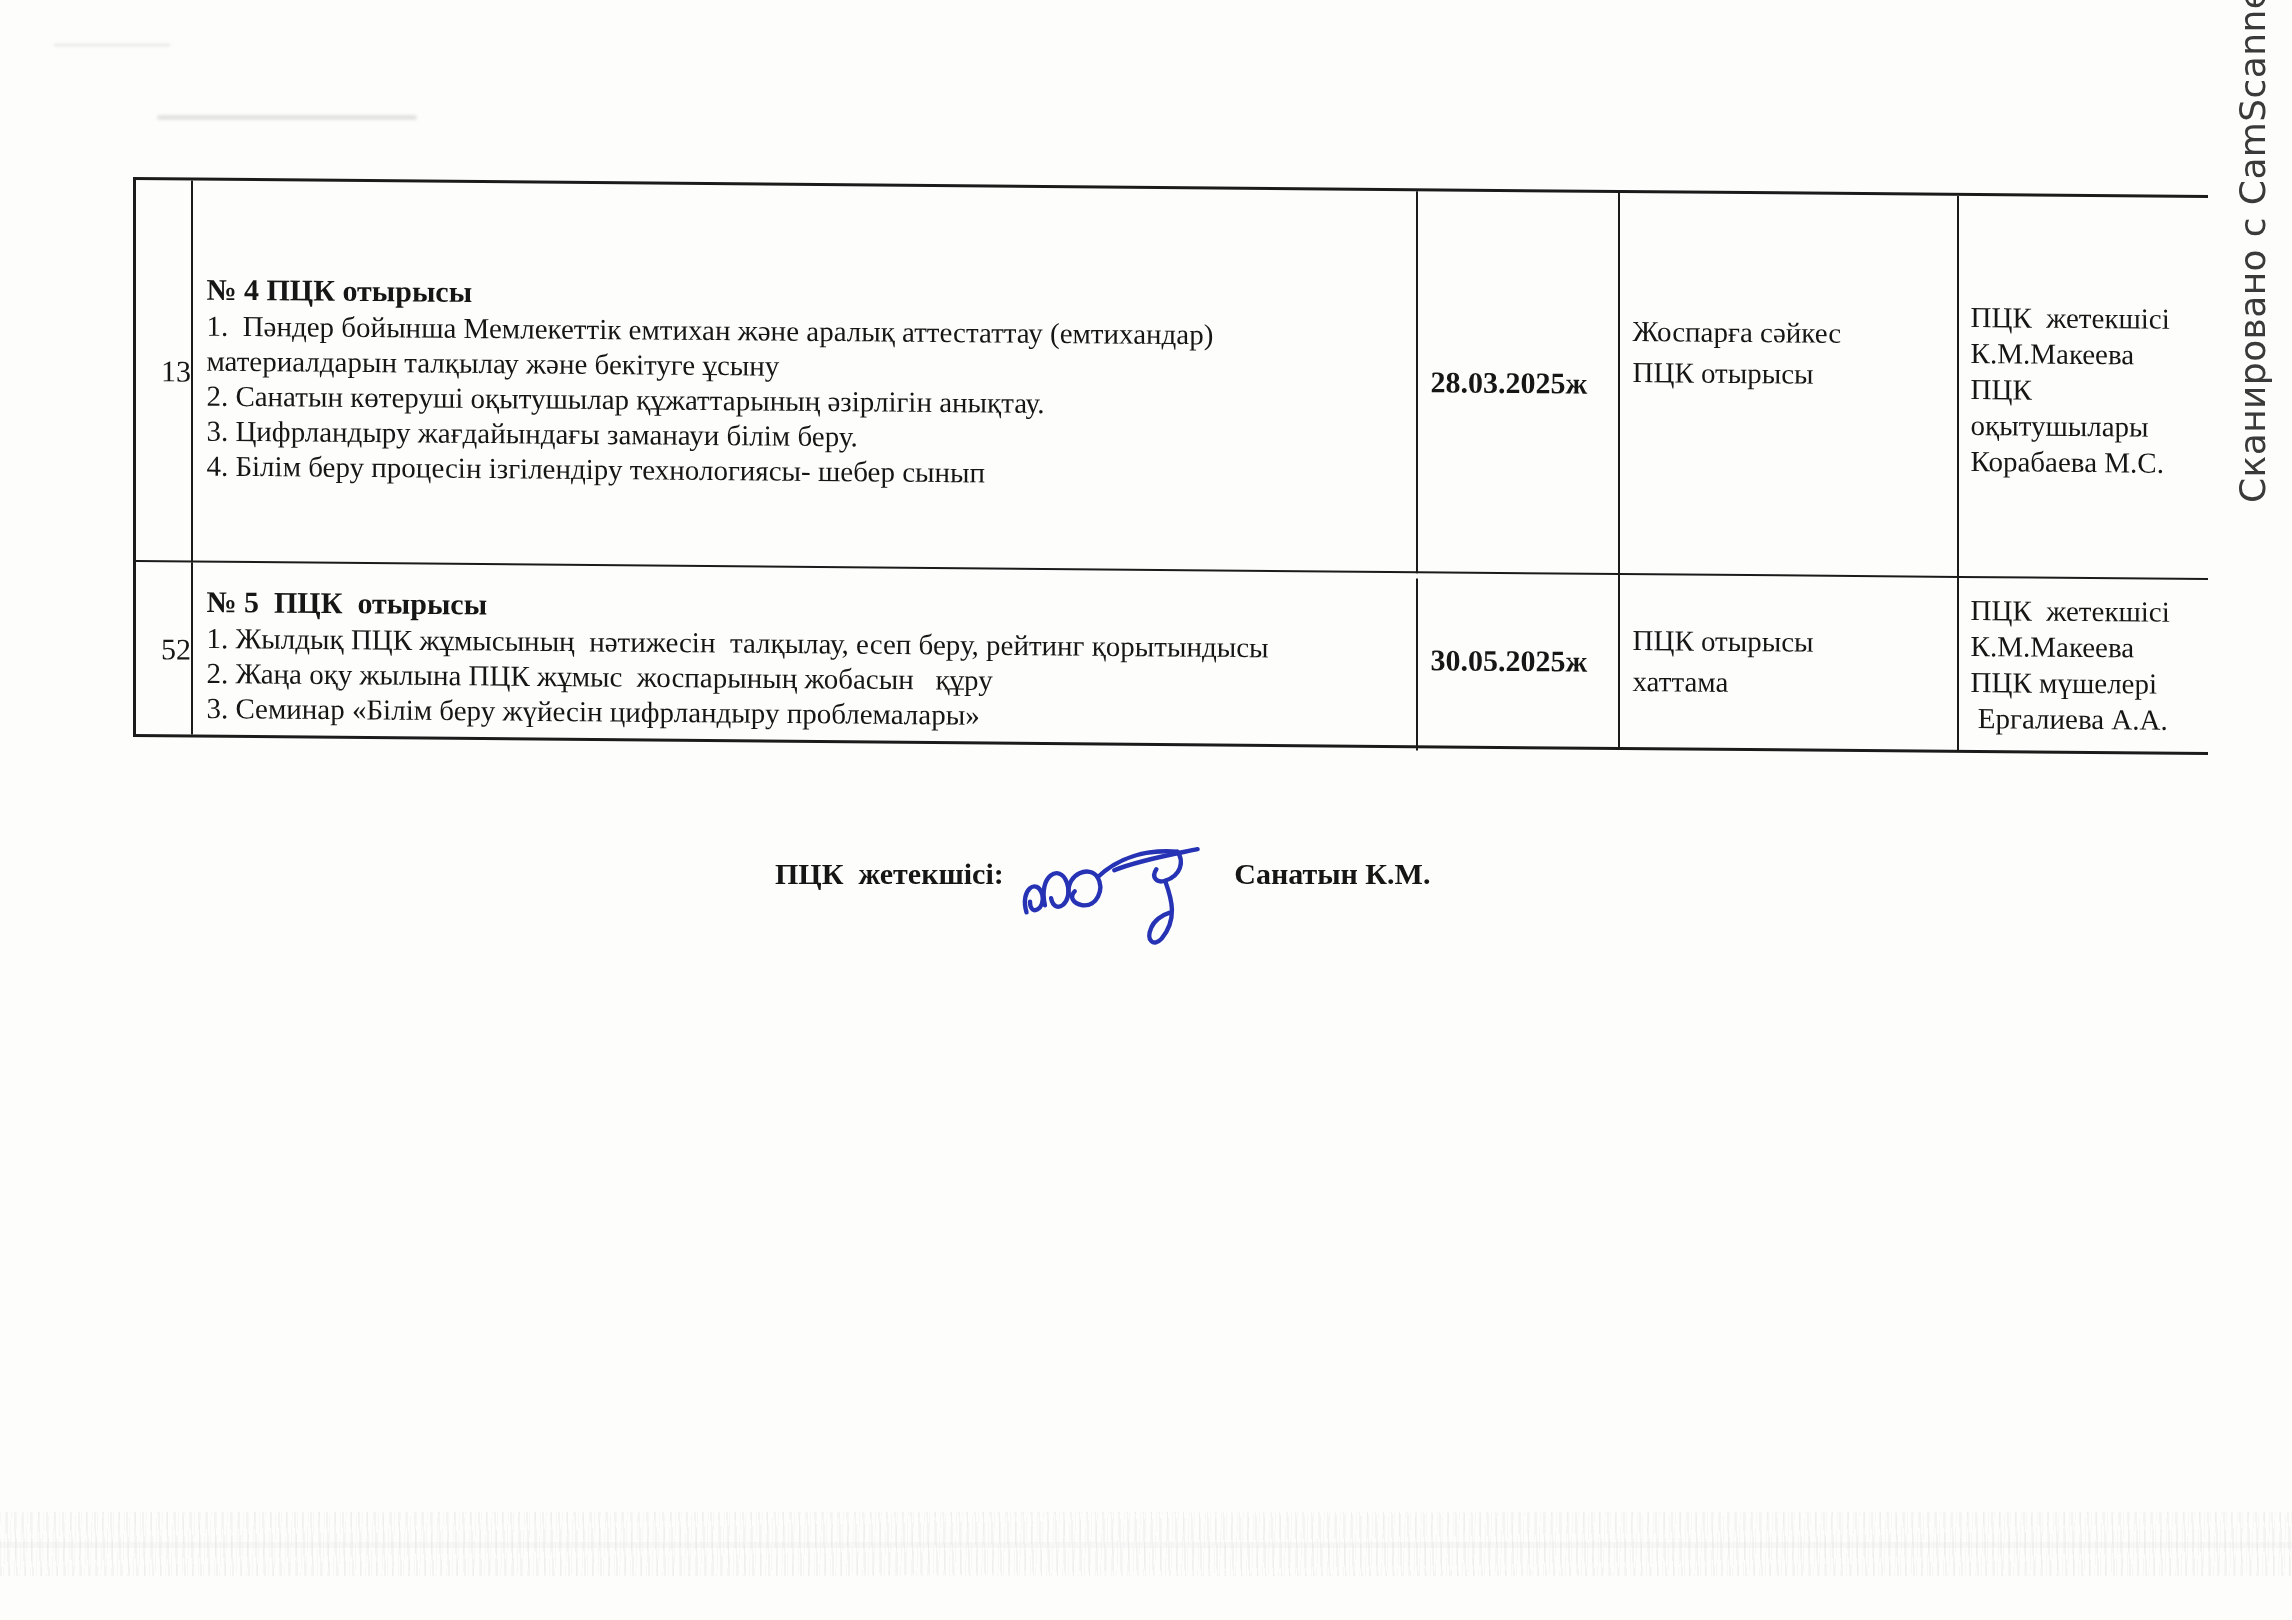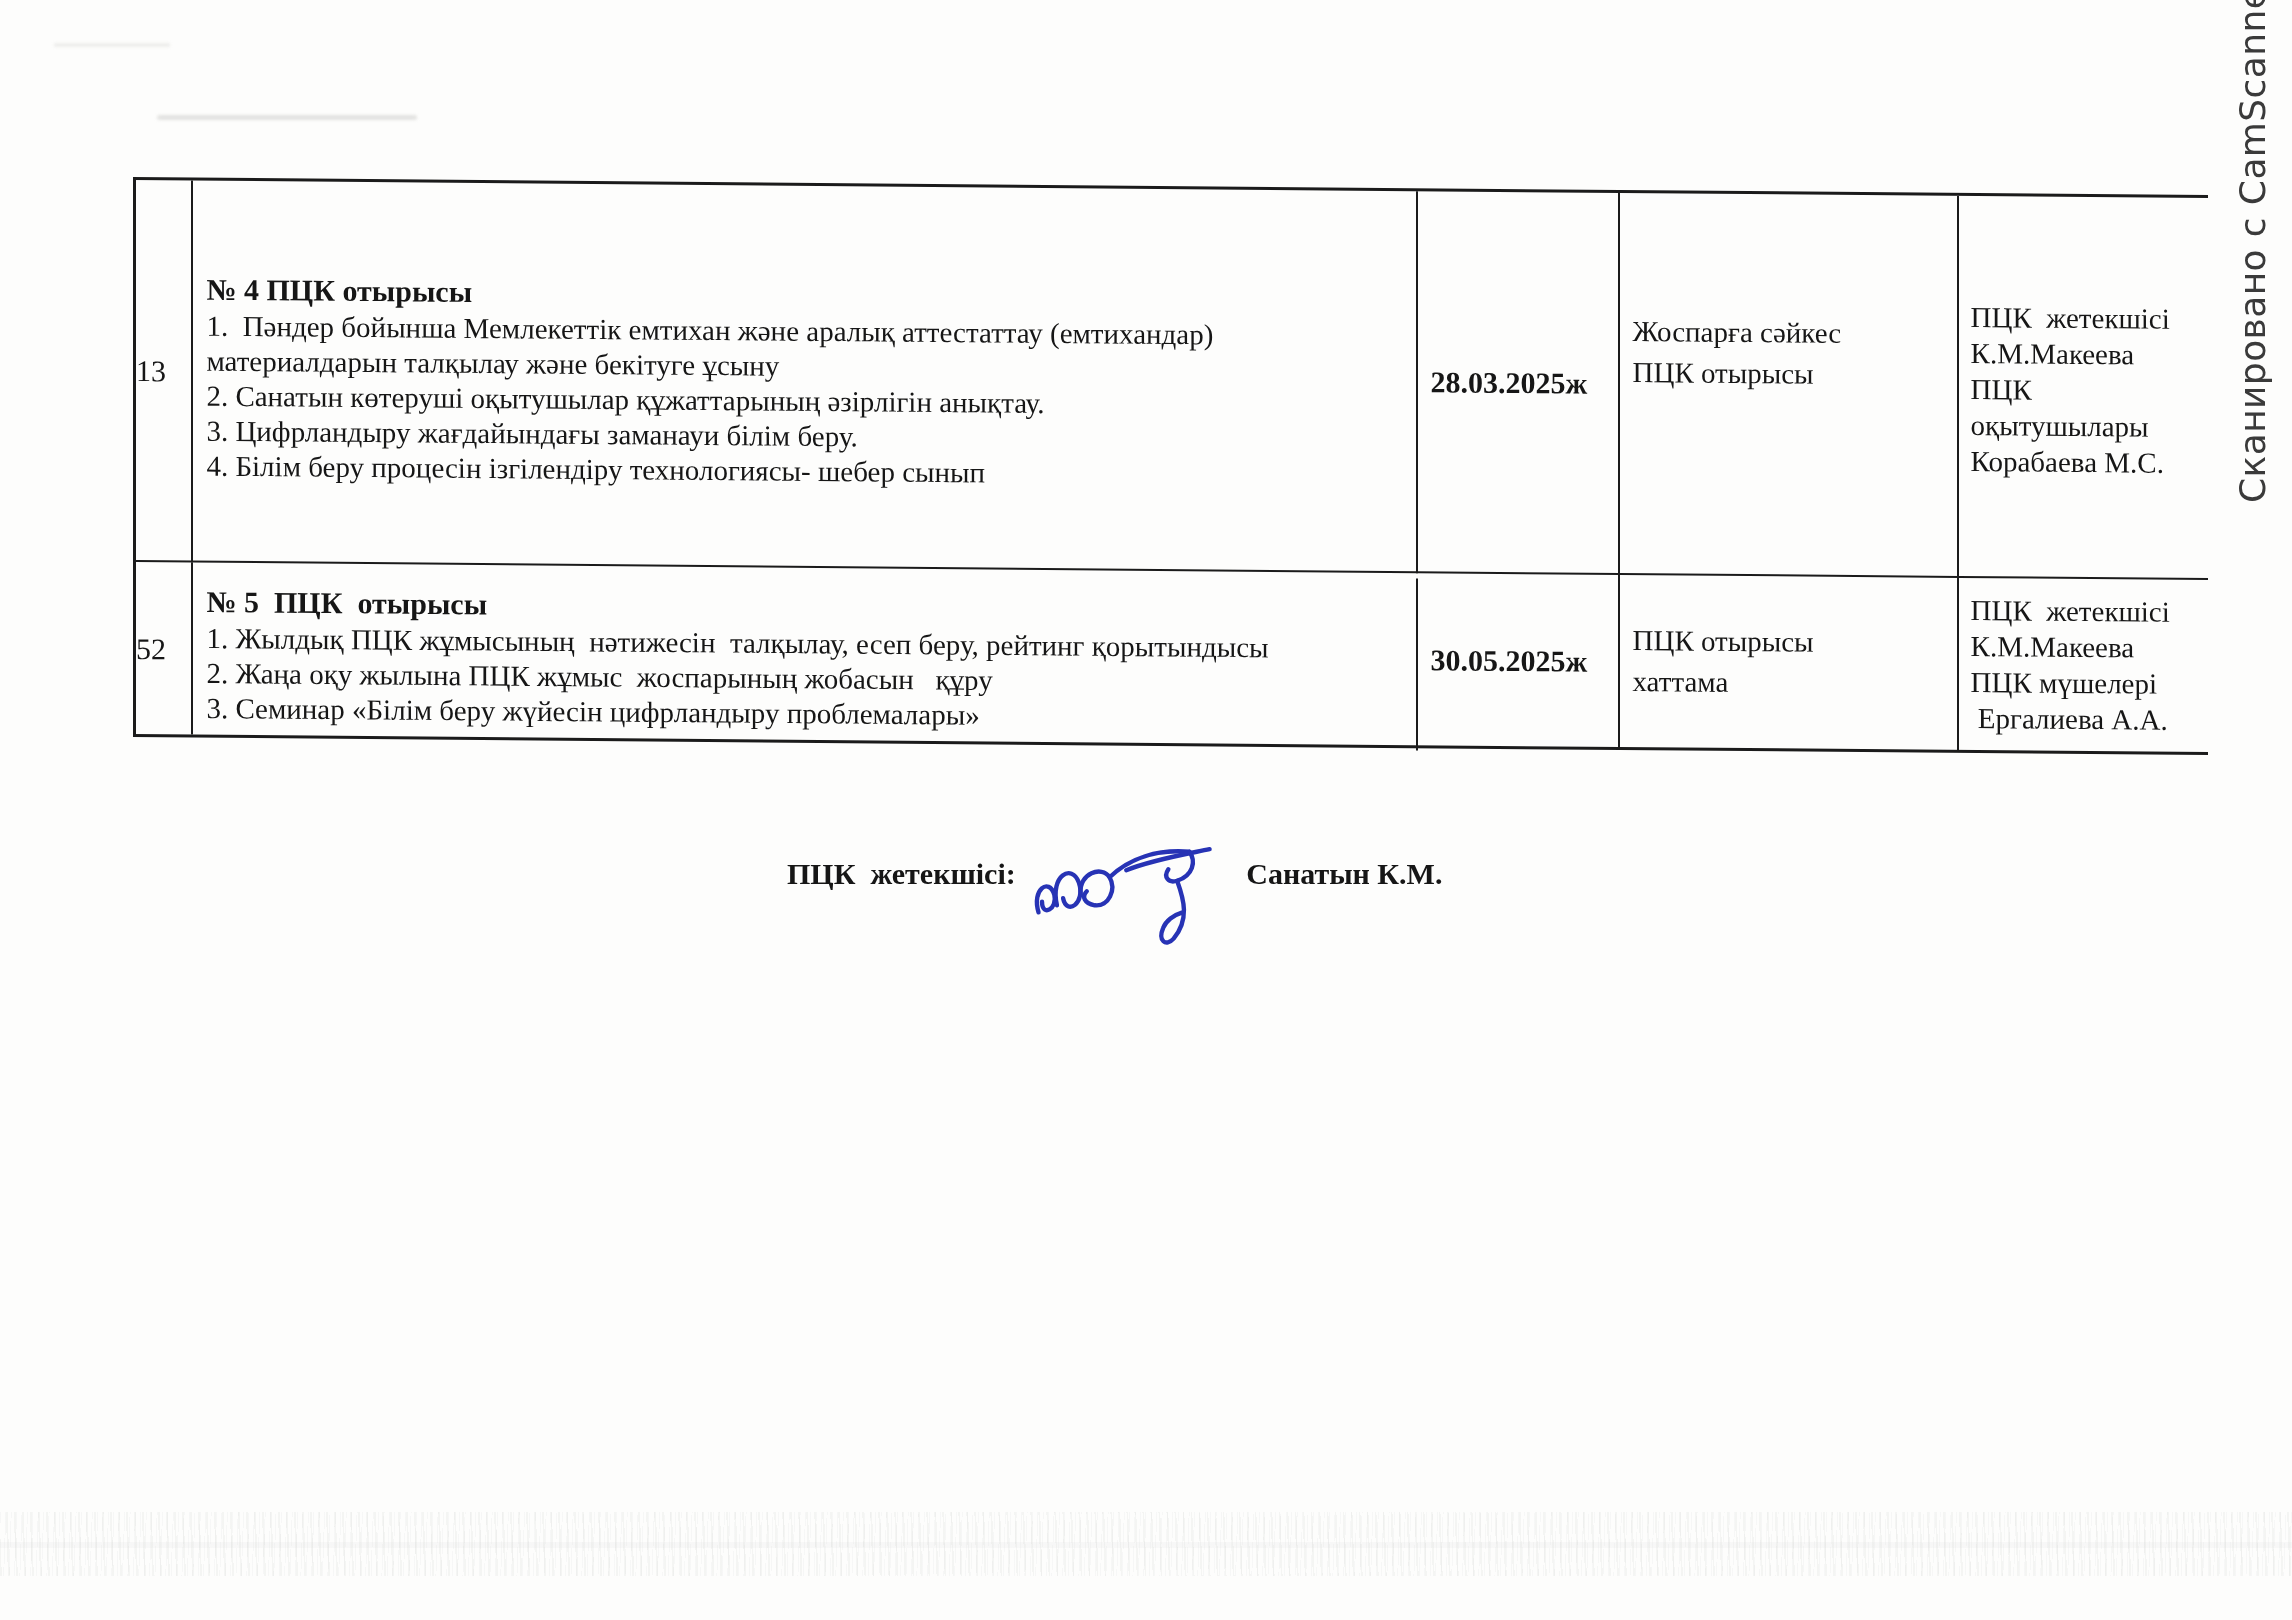--- a/index.html
+++ b/index.html
@@ -32,42 +32,41 @@
     display:flex;
     flex-direction:column;
     justify-content:center;
     font-size:29px;
     line-height:35px;
     white-space:pre-wrap;
   }
   .cell.r1{border-bottom:2.7px solid #1b1b1b;}
   .cell.last-col{border-right:none;}
 
-  .c-num{align-items:flex-start;font-size:30px;}
+  .c-num{align-items:flex-end;font-size:30px;}
   .c-content{padding-left:13.4px;padding-right:23px;justify-content:flex-start;}
   .r1.c-content{padding-top:90px;}
   .r2.c-content{justify-content:center;transform:translateY(5.4px);}
   .cell .title{font-weight:700;font-size:30px;line-height:38px;}
   .cell .line{min-height:35px;}
 
   .c-date{padding-left:12.5px;font-weight:700;font-size:30px;}
   .c-form{padding-left:12.5px;padding-right:10.7px;line-height:41px;justify-content:flex-start;}
   .r1.c-form{padding-top:118px;}
   .r2.c-form{justify-content:center;padding-top:0;}
   .c-resp{padding-left:11.6px;padding-right:7.2px;line-height:36px;justify-content:flex-start;}
   .r1.c-resp{padding-top:103px;}
   .r2.c-resp{justify-content:center;padding-top:0;}
 
   
   .signature-row{
     position:absolute;
     left:775px;top:811px;
     display:flex;
     align-items:center;
-    margin-left:12px;
   }
   .sig-label,.sig-name{
     font-weight:700;
     font-size:30px;
     white-space:pre;
   }
   .sig-mark{
     margin-left:12.5px;
     transform:translateY(16px);
   }

